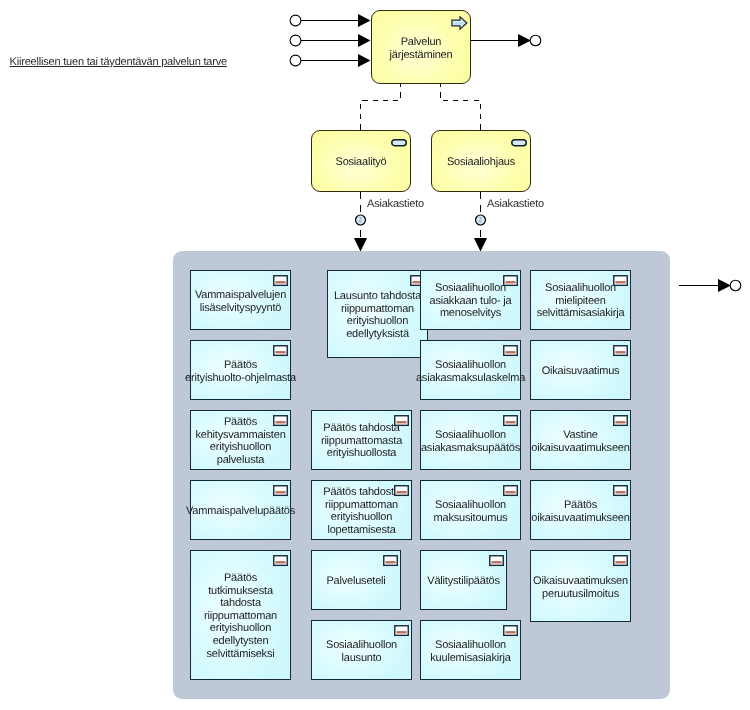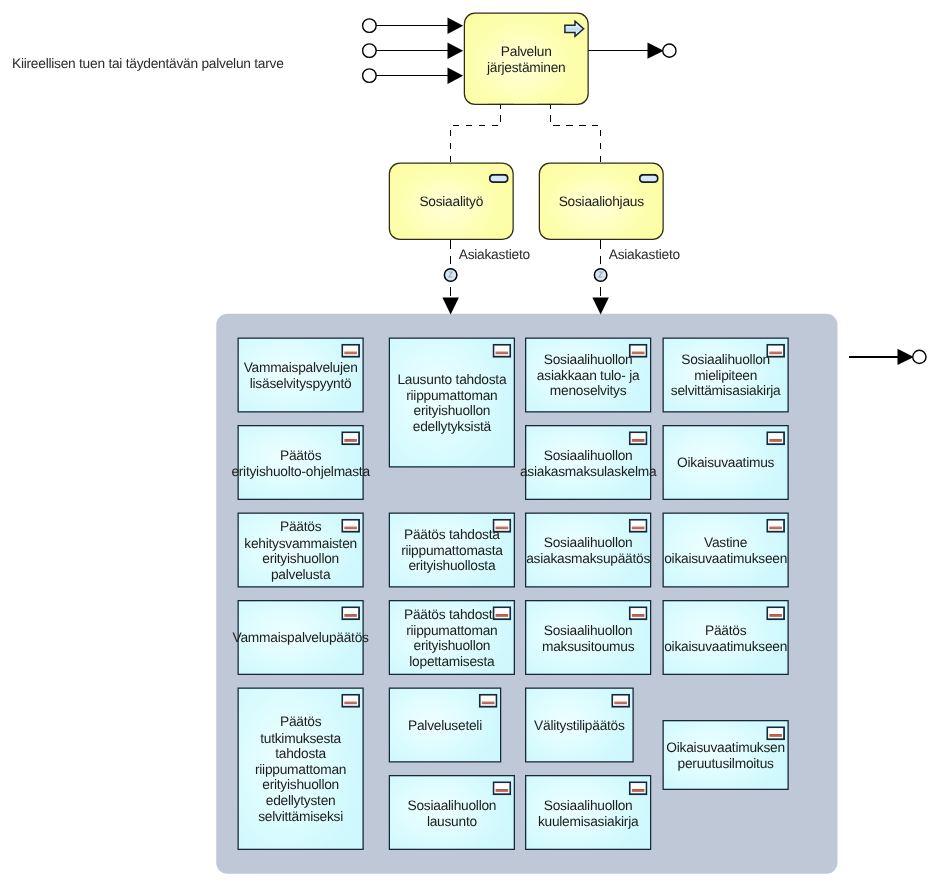--- a/index.html
+++ b/index.html
@@ -29,21 +29,21 @@
        text-align:center;font-size:11px;letter-spacing:-0.2px;color:#1c1c1c;
        line-height:12.6px;white-space:pre;}
 
   .grouping{position:absolute;border-radius:9px;background:#bec8d7;}
 
   .icon{position:absolute;line-height:0;font-size:0;}
   .icon svg{display:block;}
 
   
   #note-1{left:59.8px;top:32.5px;}
-  #note-2{left:9.6px;top:45px;}
+  #note-2{left:9.6px;top:56px;text-decoration:underline;}
   #grouping-container{left:173px;top:251px;width:497px;height:448px;}
   #process-box{left:371px;top:10px;width:100px;height:74px;}
   #process-box .icon{right:2.5px;top:5px;width:17px;height:15px;}
   #service-box-1{left:311px;top:130px;width:100px;height:62px;}
   #service-box-2{left:431px;top:130px;width:100px;height:62px;}
   .service .icon{right:3px;top:7.5px;width:16px;height:8px;}
   #flow-label-1{left:367px;top:198px;}
   #flow-label-2{left:487px;top:198px;}
   .objbox .icon{right:2.2px;top:3.6px;width:15px;height:12px;}
 </style>
@@ -208,21 +208,21 @@
 selvittämiseksi</div>
     <div class="icon">
       <svg width="15" height="12" viewBox="0 0 15 12">
         <rect x="0.75" y="0.75" width="13.5" height="9.6" fill="#fdfdfd" stroke="#16293b" stroke-width="1.4"></rect>
         <rect x="2.5" y="6.35" width="10" height="0.7" fill="#9c3b26"></rect>
         <rect x="2.5" y="7.05" width="10" height="0.7" fill="#c2502f"></rect>
         <rect x="2.5" y="7.75" width="10" height="0.55" fill="#8f3420"></rect>
       </svg>
     </div>
   </div>
-      <div class="node sharp objbox" style="left: 311px; top: 270px; width: 101px; height: 104px;">
+      <div class="node sharp objbox" style="left: 327px; top: 270px; width: 101px; height: 88px;">
     <div class="lbl">Lausunto tahdosta
 riippumattoman
 erityishuollon
 edellytyksistä</div>
     <div class="icon">
       <svg width="15" height="12" viewBox="0 0 15 12">
         <rect x="0.75" y="0.75" width="13.5" height="9.6" fill="#fdfdfd" stroke="#16293b" stroke-width="1.4"></rect>
         <rect x="2.5" y="6.35" width="10" height="0.7" fill="#9c3b26"></rect>
         <rect x="2.5" y="7.05" width="10" height="0.7" fill="#c2502f"></rect>
         <rect x="2.5" y="7.75" width="10" height="0.55" fill="#8f3420"></rect>
@@ -392,21 +392,21 @@
 oikaisuvaatimukseen</div>
     <div class="icon">
       <svg width="15" height="12" viewBox="0 0 15 12">
         <rect x="0.75" y="0.75" width="13.5" height="9.6" fill="#fdfdfd" stroke="#16293b" stroke-width="1.4"></rect>
         <rect x="2.5" y="6.35" width="10" height="0.7" fill="#9c3b26"></rect>
         <rect x="2.5" y="7.05" width="10" height="0.7" fill="#c2502f"></rect>
         <rect x="2.5" y="7.75" width="10" height="0.55" fill="#8f3420"></rect>
       </svg>
     </div>
   </div>
-      <div class="node sharp objbox" style="left: 530px; top: 576px; width: 101px; height: 56px;">
+      <div class="node sharp objbox" style="left: 530px; top: 550px; width: 101px; height: 72px;">
     <div class="lbl">Oikaisuvaatimuksen
 peruutusilmoitus</div>
     <div class="icon">
       <svg width="15" height="12" viewBox="0 0 15 12">
         <rect x="0.75" y="0.75" width="13.5" height="9.6" fill="#fdfdfd" stroke="#16293b" stroke-width="1.4"></rect>
         <rect x="2.5" y="6.35" width="10" height="0.7" fill="#9c3b26"></rect>
         <rect x="2.5" y="7.05" width="10" height="0.7" fill="#c2502f"></rect>
         <rect x="2.5" y="7.75" width="10" height="0.55" fill="#8f3420"></rect>
       </svg>
     </div>

